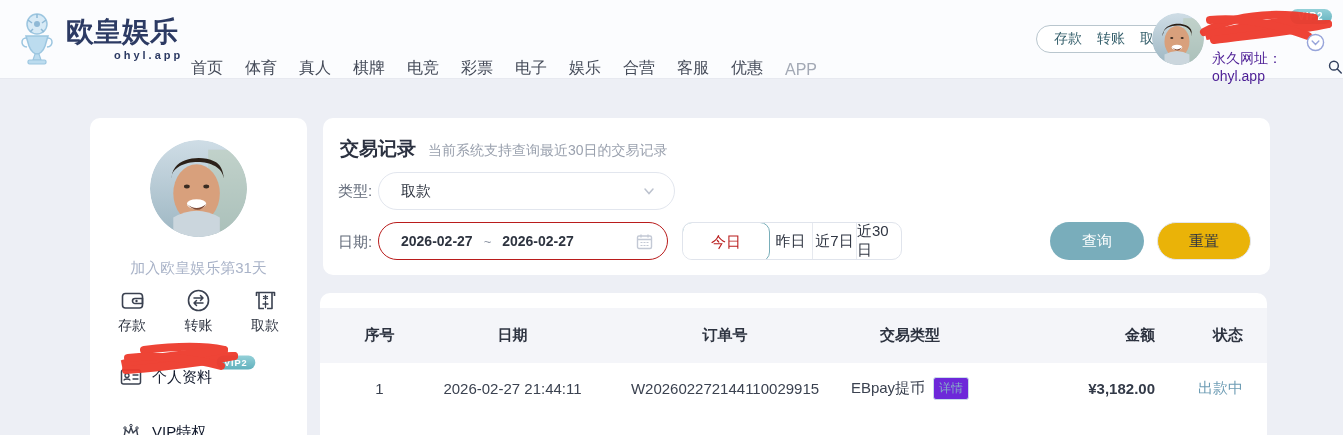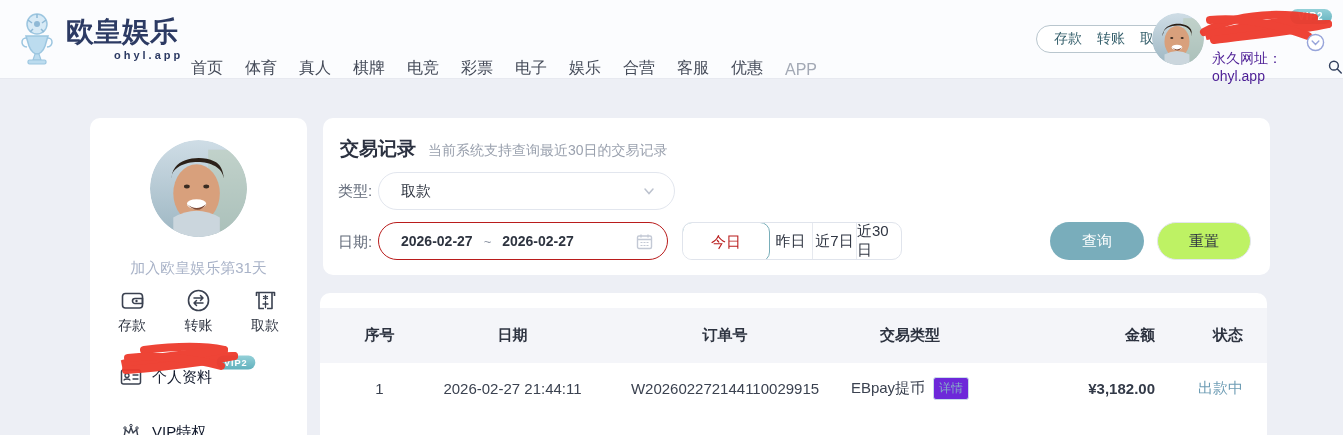--- a/index.html
+++ b/index.html
@@ -75,21 +75,21 @@
                border:1px solid #e0e4ec; border-radius:10px; overflow:hidden; background:#fff; }
   .seg { width:44px; display:flex; align-items:center; justify-content:center;
          font-size:15px; color:#2f3542; cursor:pointer; border-right:1px solid #e6e9ef; }
   .seg:last-child { border-right:none; }
   .seg.active { color:#b91c1c; border:1px solid #79aeb9; border-radius:10px; margin:-1px;
                 width:88px; height:40px; background:#fff; }
   .btn { position:absolute; top:104px; height:38px; border-radius:19px; font-size:15px;
          display:flex; align-items:center; justify-content:center; cursor:pointer;
          font-family:"Liberation Sans", sans-serif; }
   .btn-search { left:727px; width:94px; background:#79adbb; color:#fff; border:none; }
-  .btn-reset { left:834px; width:94px; background:#bef264; color:#2f3542; border:1px solid #e3e6ed; }
+  .btn-reset { left:834px; width:94px; background:#eab308; color:#2f3542; border:1px solid #e3e6ed; }
 
   
   .table-card { position:absolute; left:320px; top:293px; width:947px; height:142px;
                 background:#fff; border-radius:10px 10px 0 0;text-decoration:underline; }
   .t-head { position:absolute; left:0; top:15px; width:947px; height:55px; background:#f4f5f9;
             display:flex; align-items:center; padding:0 24px; }
   .t-row { position:absolute; left:0; top:70px; width:947px; height:50px;
            display:flex; align-items:center; padding:0 24px; }
   .tc { display:flex; align-items:center; }
   .tc-1 { width:71px;  justify-content:center; }

